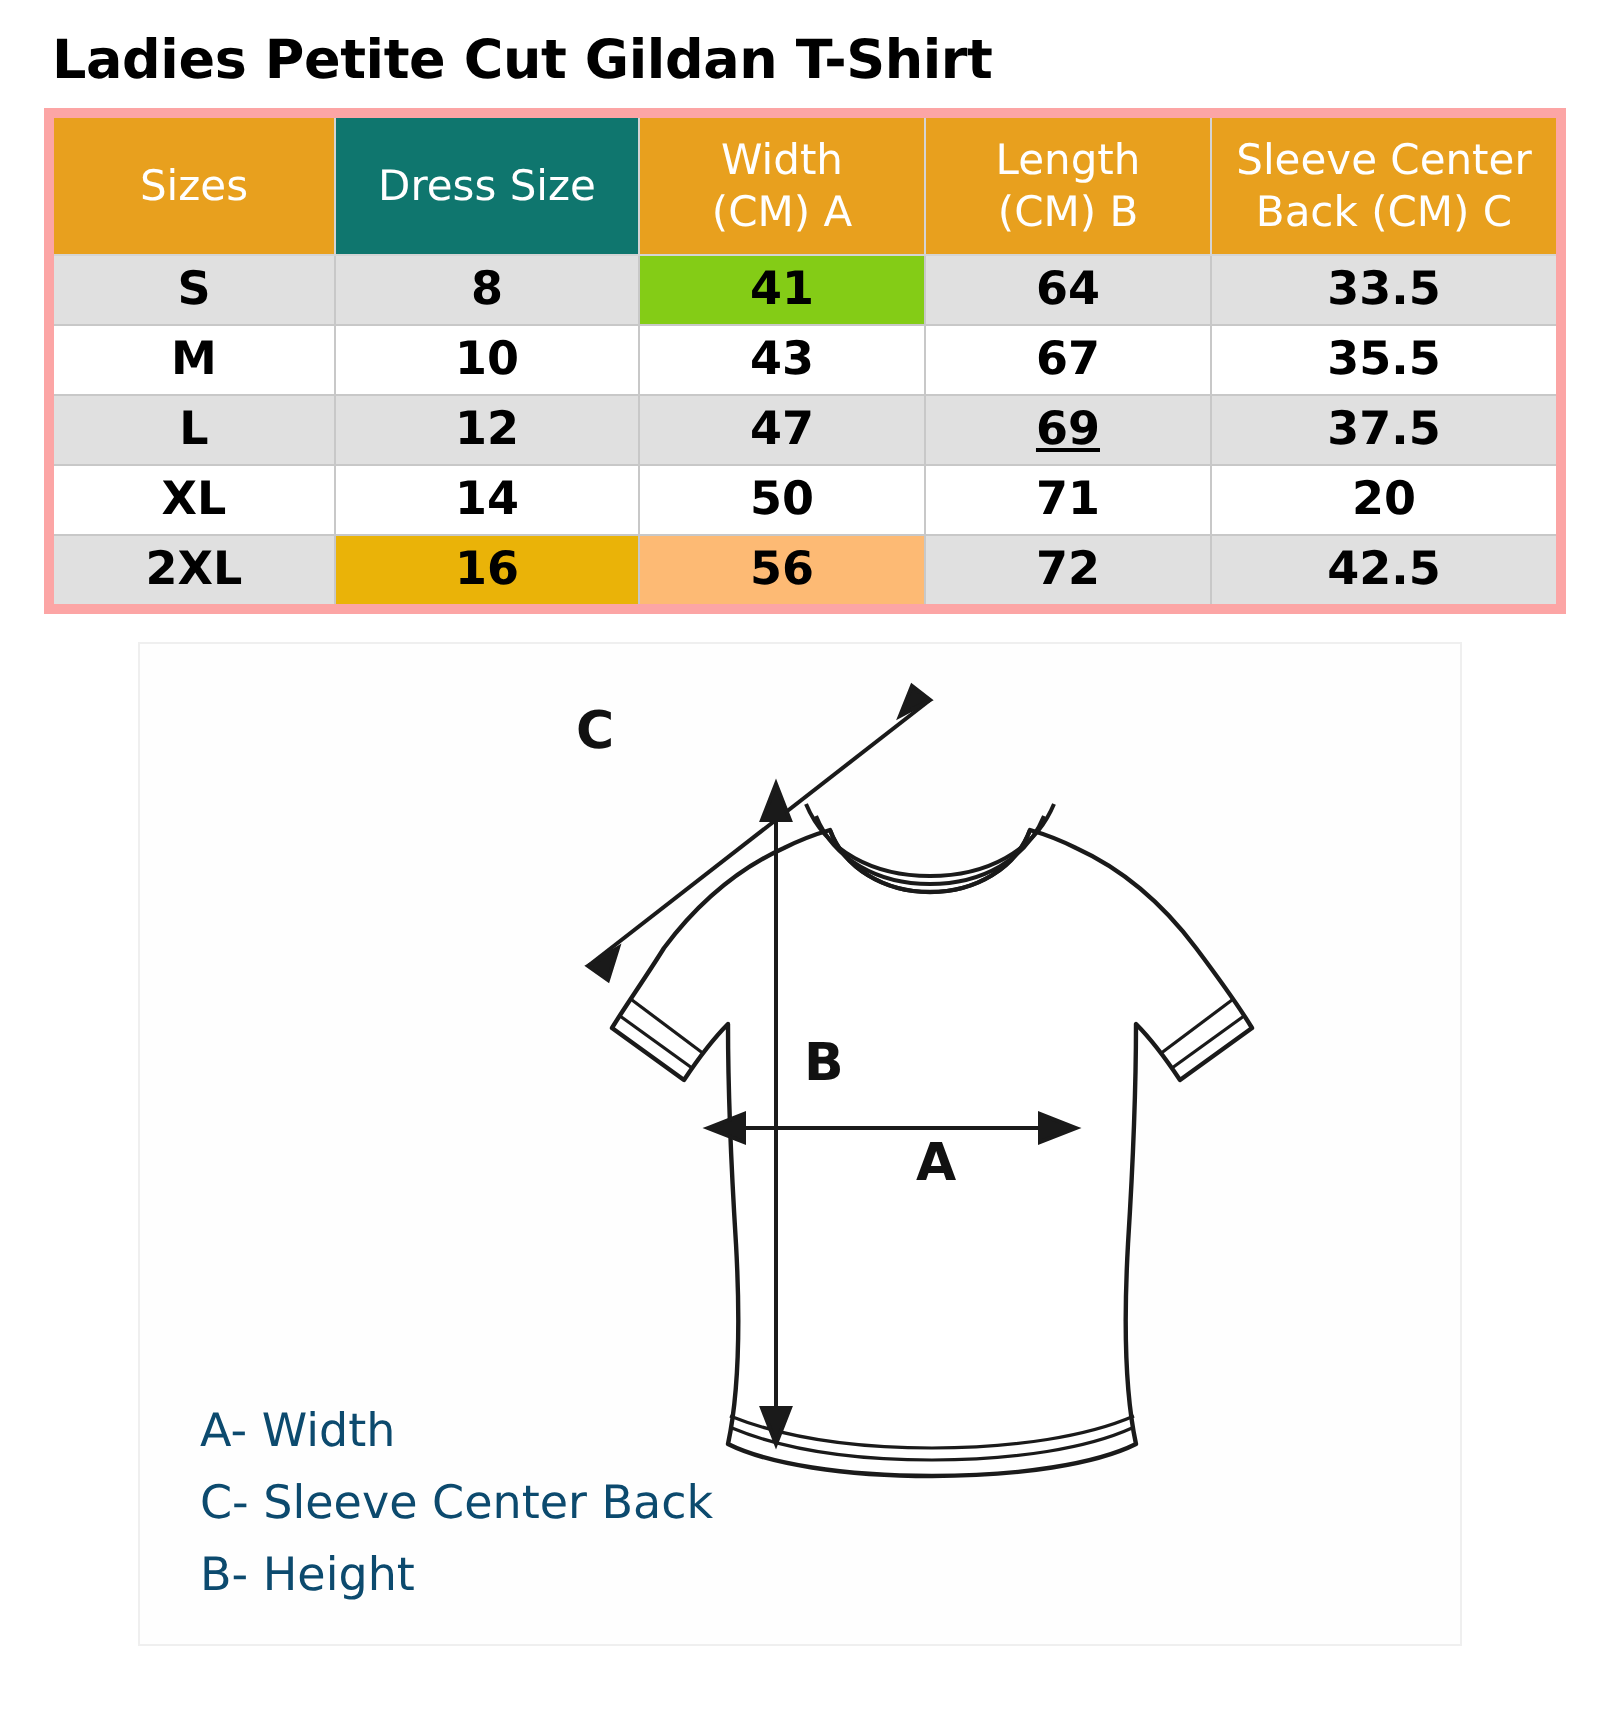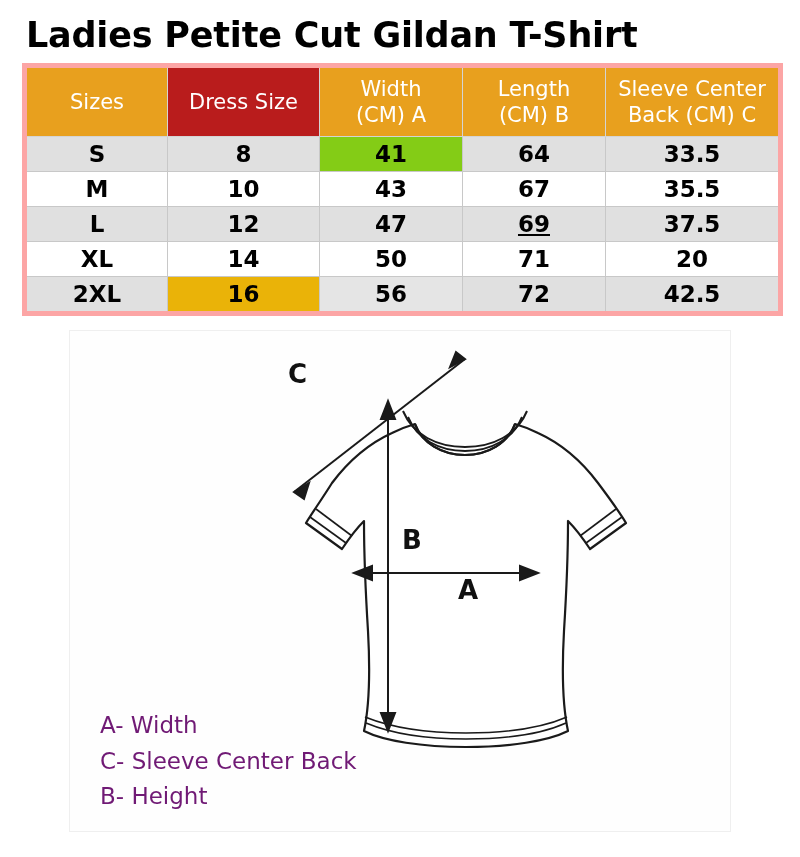--- a/index.html
+++ b/index.html
@@ -14,21 +14,21 @@
     color: #000000;
     overflow: hidden;
   }
   .page {
     width: 800px;
     height: 857px;
     position: relative;
     box-sizing: border-box;
   }
   .title {
-    font-size: 35px;
+    font-size: 27px;
     font-weight: bold;
     letter-spacing: -0.2px;
     padding: 16px 0 8px 26px;
     line-height: 1.1;
   }
   table.size-table {
     border-collapse: collapse;
     table-layout: fixed;
     width: 756px;
     margin-left: 22px;
@@ -73,21 +73,21 @@
   }
   .diagram-wrap svg {
     display: block;
   }
   .legend {
     position: absolute;
     left: 30px;
     bottom: 16px;
     font-size: 23px;
     line-height: 1.55;
-    color: #701a75;
+    color: #0c4a6e;
     font-family: "DejaVu Sans", sans-serif;
   }
   .legend div { white-space: pre; }
 </style>
 </head>
 <body>
 
 <div class="page">
 
   <div class="title">Ladies Petite Cut Gildan T-Shirt</div>
@@ -98,21 +98,21 @@
         <col class="col-1">
         <col class="col-2">
         <col class="col-3">
         <col class="col-4">
     </colgroup>
     <thead>
       <tr>
         <th style="background: rgb(232, 160, 30);">
           <span>Sizes</span>
         </th>
-        <th style="background: #b91c1c;">
+        <th style="background: #0f766e;">
           <span>Dress Size</span>
         </th>
         <th style="background: rgb(232, 160, 30);">
           <div>Width</div>
           <div>(CM) A</div>
         </th>
         <th style="background: rgb(232, 160, 30);">
           <div>Length</div>
           <div>(CM) B</div>
         </th>
@@ -147,21 +147,21 @@
       <tr>
         <td>XL</td>
         <td>14</td>
         <td>50</td>
         <td>71</td>
         <td>20</td>
       </tr>
       <tr class="alt">
         <td style="background: rgb(224, 224, 224);">2XL</td>
         <td style="background: #eab308;">16</td>
-        <td style="background: #e5e5e5;">56</td>
+        <td style="background: #fdba74;">56</td>
         <td style="background: rgb(224, 224, 224);">72</td>
         <td style="background: rgb(224, 224, 224);">42.5</td>
       </tr>
     </tbody>
   </table>
 
   <div class="diagram-wrap">
     <svg width="660" height="500" viewBox="0 0 660 500">
 
       <g fill="#ffffff" stroke="#1a1a1a" stroke-width="2.2" stroke-linejoin="round" stroke-linecap="round">

